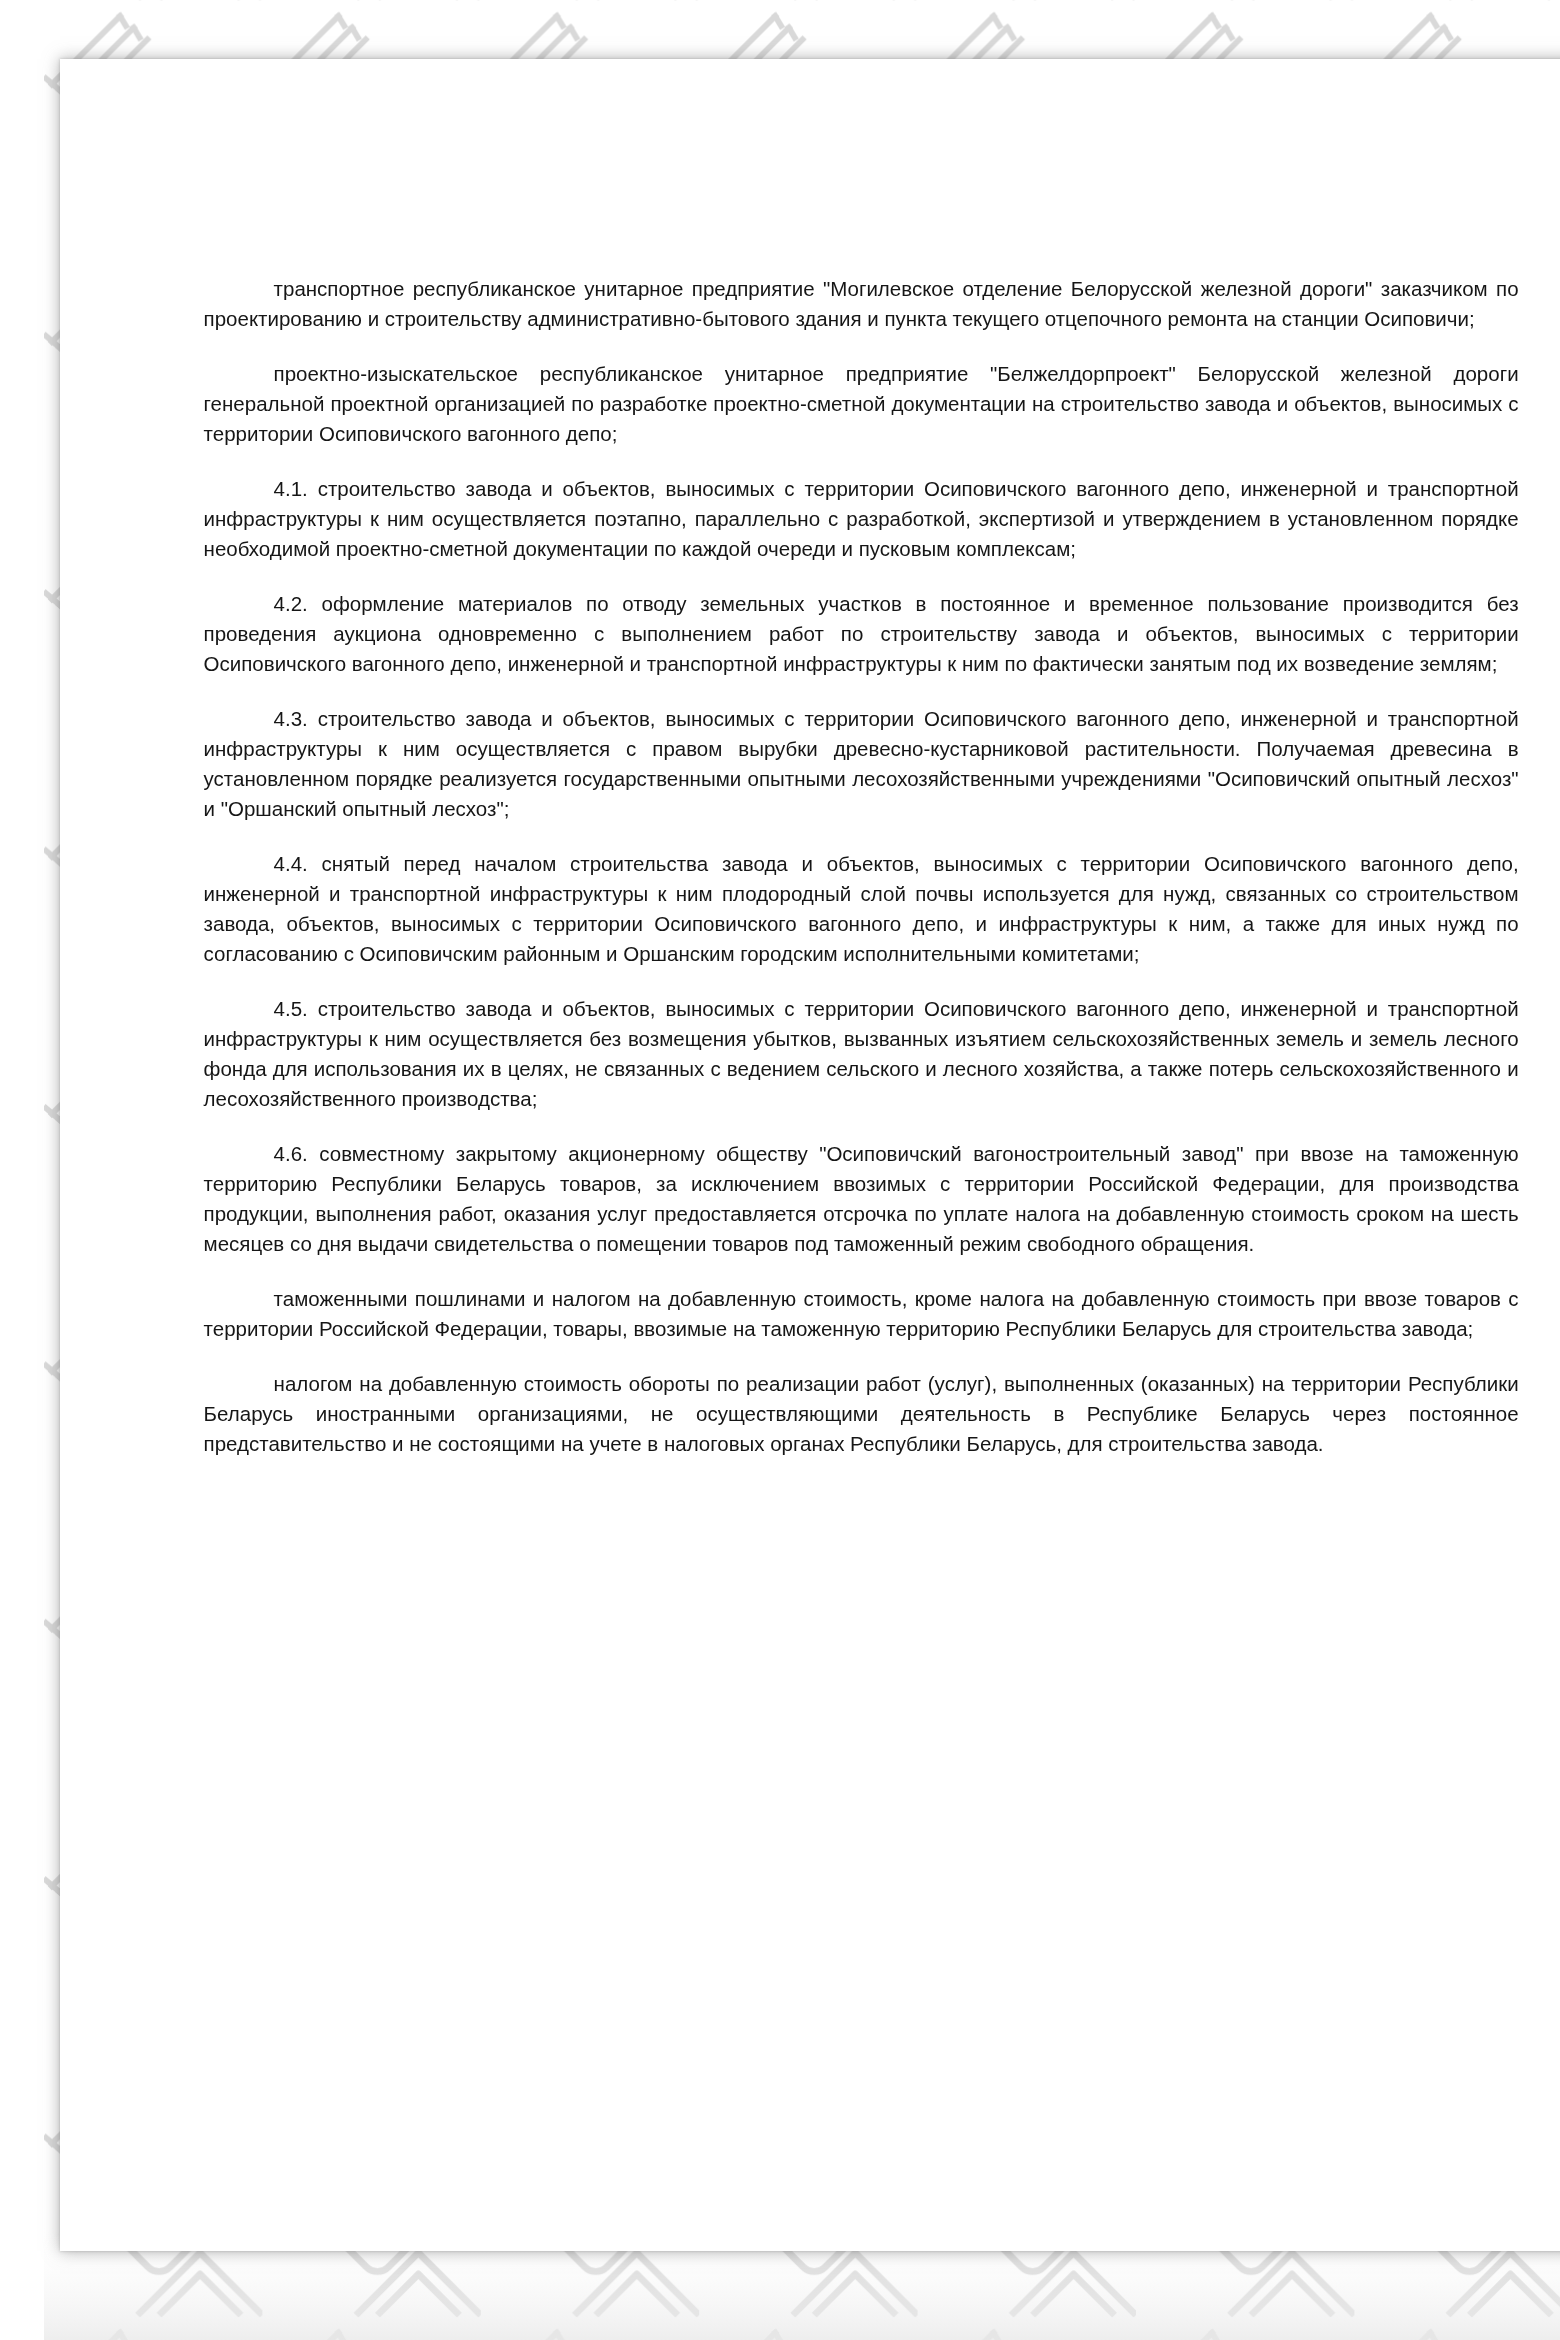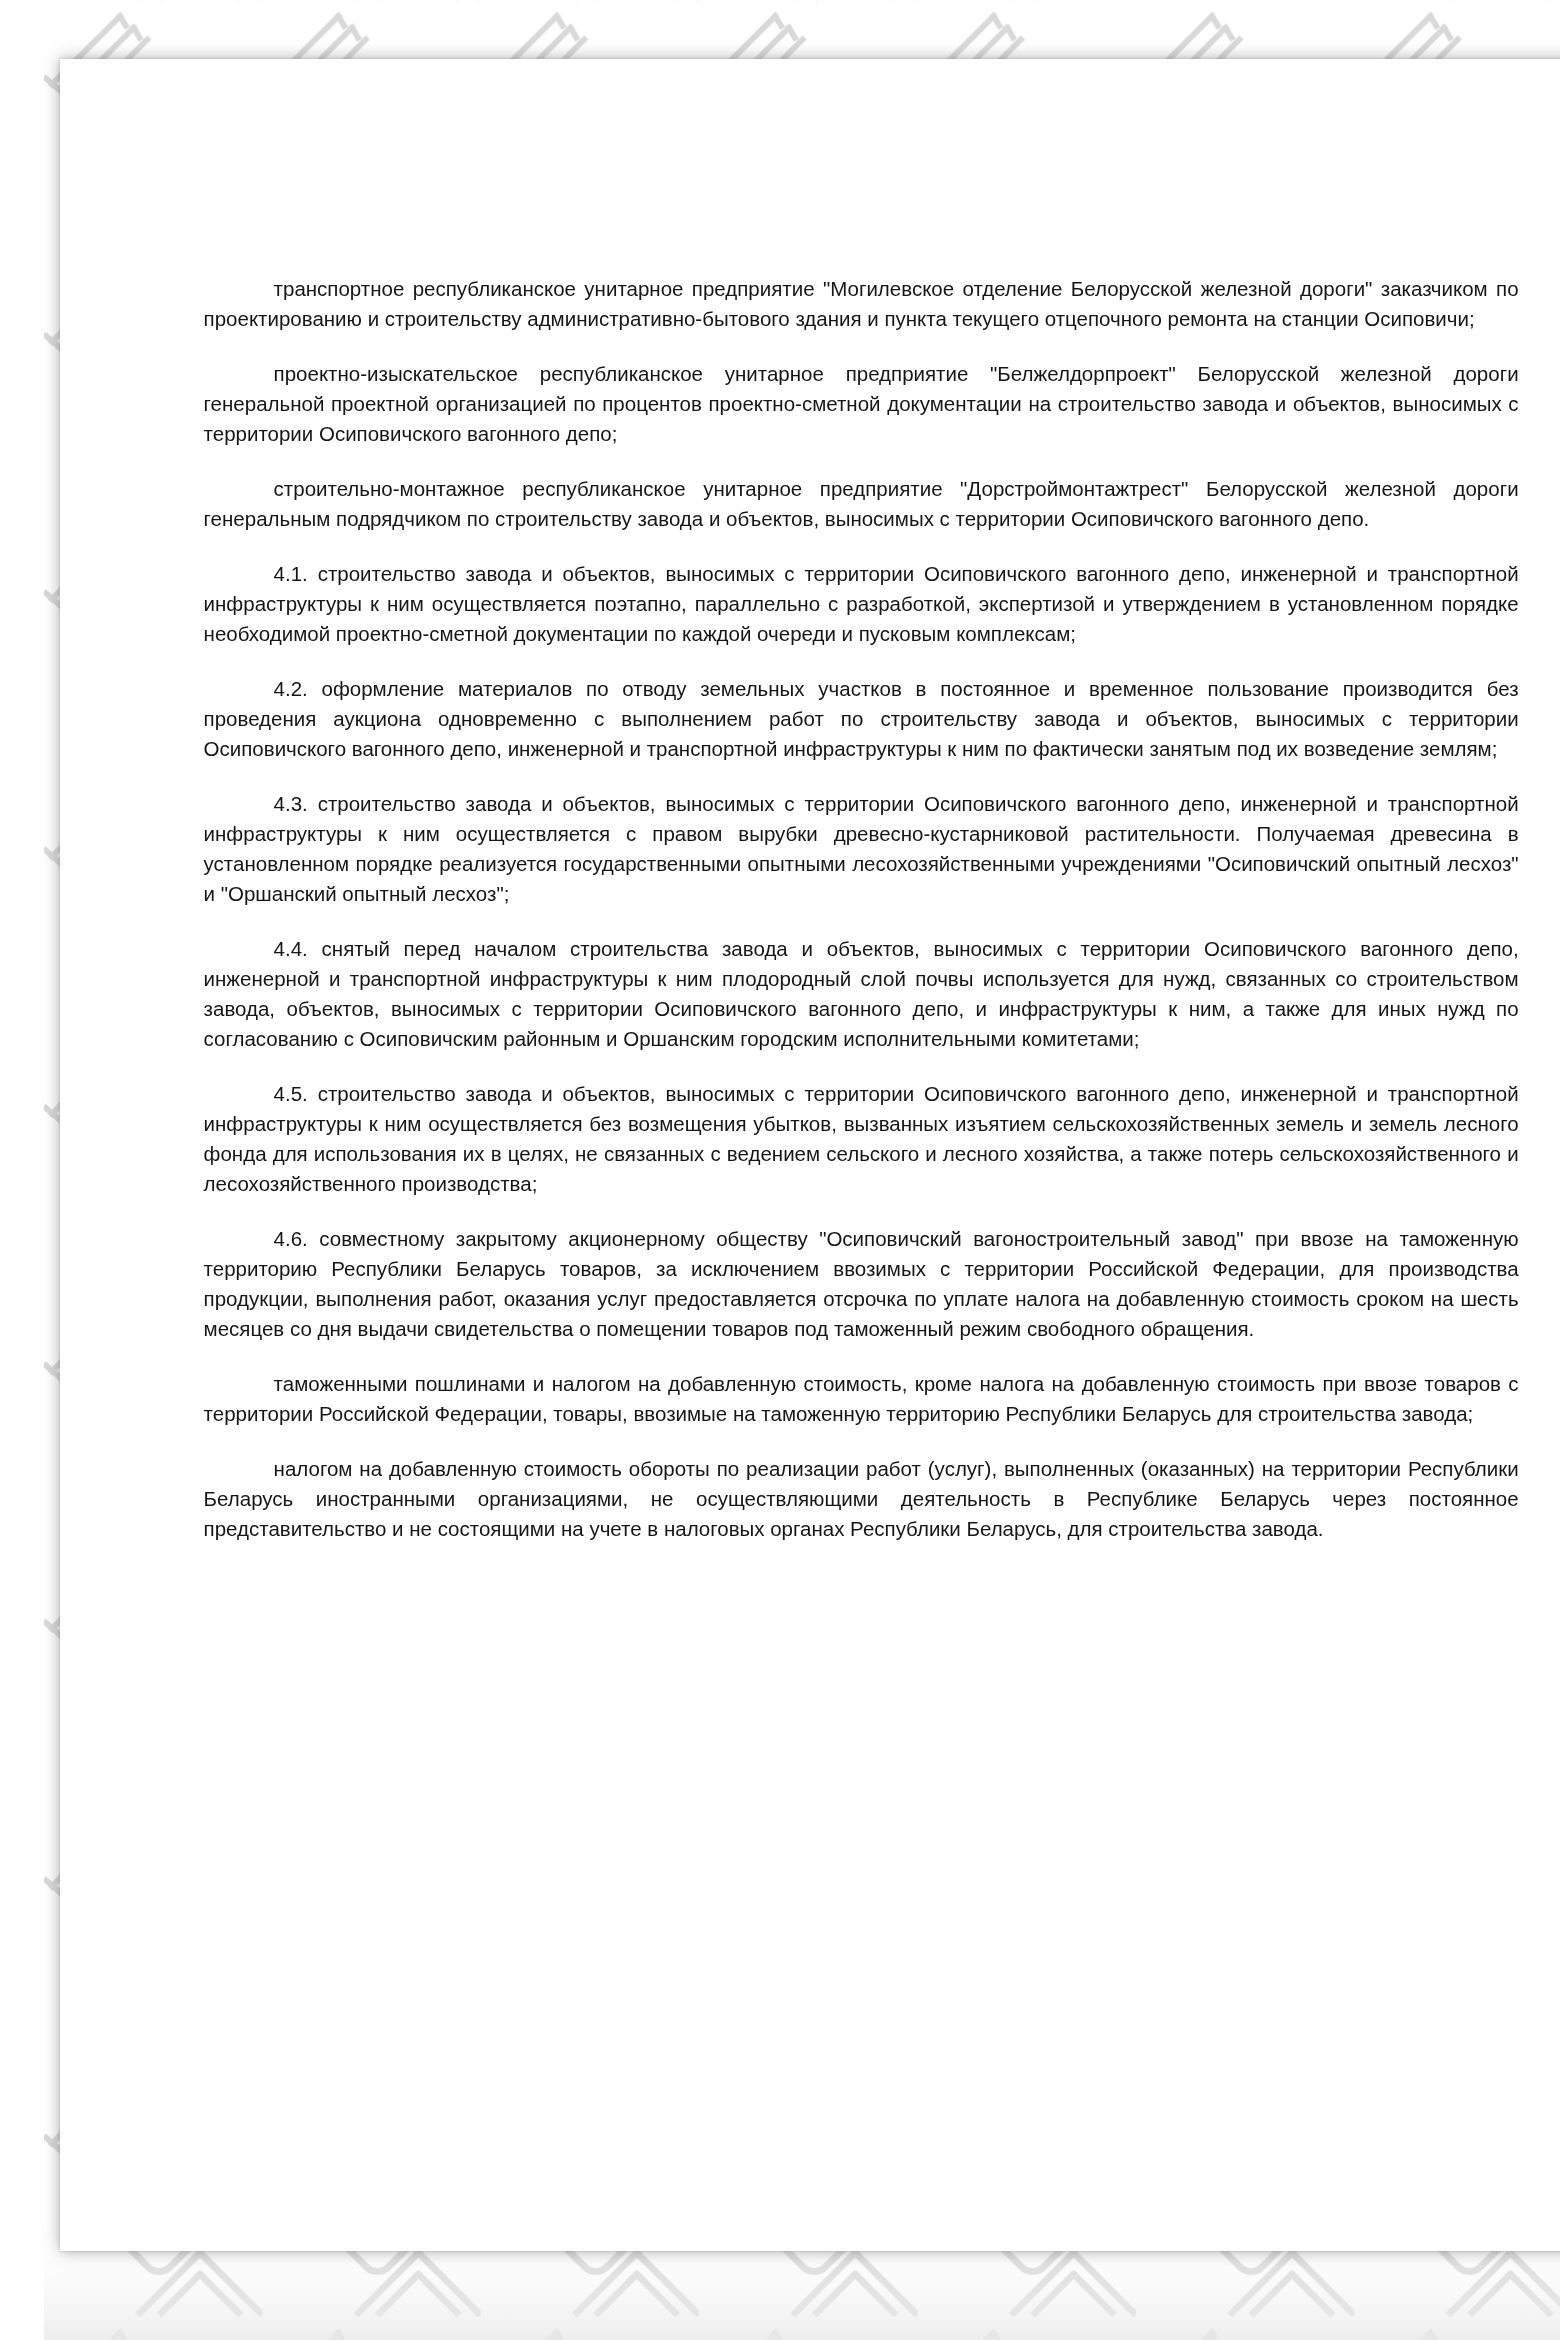--- a/index.html
+++ b/index.html
@@ -86,22 +86,21 @@
     </defs>
     <rect x="0" y="0" width="1600" height="2400" fill="#ffffff"></rect>
     <rect x="0" y="0" width="1600" height="2400" fill="url(#ornpat)"></rect>
     <rect x="0" y="2280" width="1600" height="120" fill="url(#bottomwash)"></rect>
   </svg>
 
   <div class="sheet">
     <div class="doc-content" id="doc-paragraphs">
 
     <p>транспортное республиканское унитарное предприятие "Могилевское отделение Белорусской железной дороги" заказчиком по проектированию и строительству административно-бытового здания и пункта текущего отцепочного ремонта на станции Осиповичи;</p>
-        <p>проектно-изыскательское республиканское унитарное предприятие "Белжелдорпроект" Белорусской железной дороги генеральной проектной организацией по процентов проектно-сметной документации на строительство завода и объектов, выносимых с территории Осиповичского вагонного депо;</p>
-        <p>строительно-монтажное республиканское унитарное предприятие "Дорстроймонтажтрест" Белорусской железной дороги генеральным подрядчиком по строительству завода и объектов, выносимых с территории Осиповичского вагонного депо.</p>
+        <p>проектно-изыскательское республиканское унитарное предприятие "Белжелдорпроект" Белорусской железной дороги генеральной проектной организацией по разработке проектно-сметной документации на строительство завода и объектов, выносимых с территории Осиповичского вагонного депо;</p>
         <p>4.1. строительство завода и объектов, выносимых с территории Осиповичского вагонного депо, инженерной и транспортной инфраструктуры к ним осуществляется поэтапно, параллельно с разработкой, экспертизой и утверждением в установленном порядке необходимой проектно-сметной документации по каждой очереди и пусковым комплексам;</p>
         <p>4.2. оформление материалов по отводу земельных участков в постоянное и временное пользование производится без проведения аукциона одновременно с выполнением работ по строительству завода и объектов, выносимых с территории Осиповичского вагонного депо, инженерной и транспортной инфраструктуры к ним по фактически занятым под их возведение землям;</p>
         <p>4.3. строительство завода и объектов, выносимых с территории Осиповичского вагонного депо, инженерной и транспортной инфраструктуры к ним осуществляется с правом вырубки древесно-кустарниковой растительности. Получаемая древесина в установленном порядке реализуется государственными опытными лесохозяйственными учреждениями "Осиповичский опытный лесхоз" и "Оршанский опытный лесхоз";</p>
         <p>4.4. снятый перед началом строительства завода и объектов, выносимых с территории Осиповичского вагонного депо, инженерной и транспортной инфраструктуры к ним плодородный слой почвы используется для нужд, связанных со строительством завода, объектов, выносимых с территории Осиповичского вагонного депо, и инфраструктуры к ним, а также для иных нужд по согласованию с Осиповичским районным и Оршанским городским исполнительными комитетами;</p>
         <p>4.5. строительство завода и объектов, выносимых с территории Осиповичского вагонного депо, инженерной и транспортной инфраструктуры к ним осуществляется без возмещения убытков, вызванных изъятием сельскохозяйственных земель и земель лесного фонда для использования их в целях, не связанных с ведением сельского и лесного хозяйства, а также потерь сельскохозяйственного и лесохозяйственного производства;</p>
         <p>4.6. совместному закрытому акционерному обществу "Осиповичский вагоностроительный завод" при ввозе на таможенную территорию Республики Беларусь товаров, за исключением ввозимых с территории Российской Федерации, для производства продукции, выполнения работ, оказания услуг предоставляется отсрочка по уплате налога на добавленную стоимость сроком на шесть месяцев со дня выдачи свидетельства о помещении товаров под таможенный режим свободного обращения.</p>
         <p>таможенными пошлинами и налогом на добавленную стоимость, кроме налога на добавленную стоимость при ввозе товаров с территории Российской Федерации, товары, ввозимые на таможенную территорию Республики Беларусь для строительства завода;</p>
         <p>налогом на добавленную стоимость обороты по реализации работ (услуг), выполненных (оказанных) на территории Республики Беларусь иностранными организациями, не осуществляющими деятельность в Республике Беларусь через постоянное представительство и не состоящими на учете в налоговых органах Республики Беларусь, для строительства завода.</p>
       </div>
   </div>

